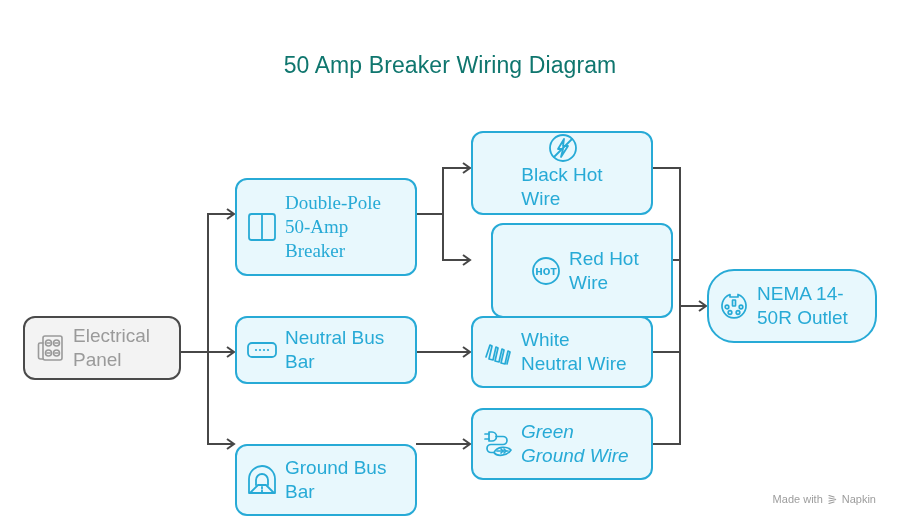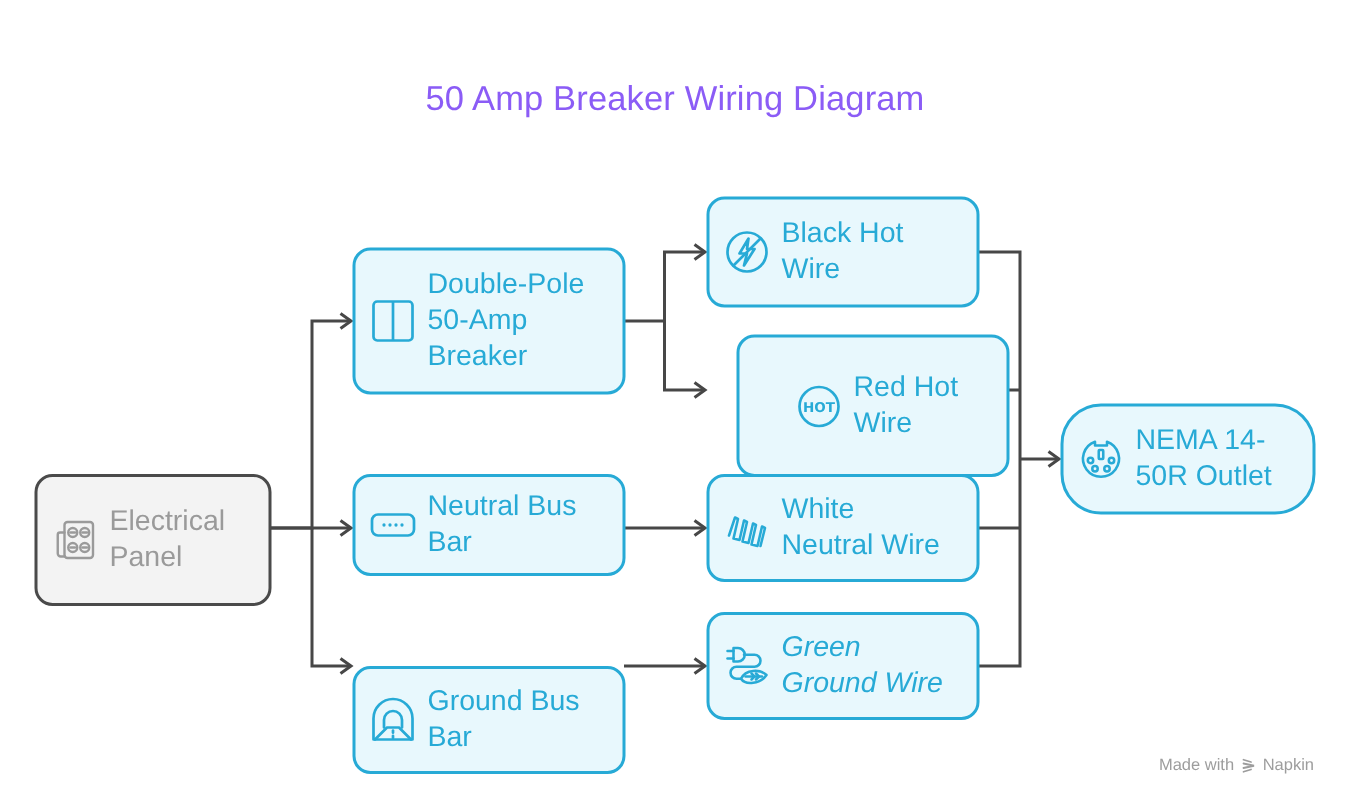--- a/index.html
+++ b/index.html
@@ -14,21 +14,21 @@
       overflow: hidden;
       font-family: "Liberation Sans", "DejaVu Sans", sans-serif;
     }
     .title {
       position: absolute;
       left: 0;
       top: 52px;
       width: 900px;
       text-align: center;
       font-size: 23px;
-      color: #8b5cf6;
+      color: #0f766e;
       letter-spacing: 0.1px;
     }
     svg.connectors {
       position: absolute;
       left: 0;
       top: 0;
       width: 900px;
       height: 528px;
     }
     .node {
@@ -64,21 +64,21 @@
     .node.gray {
       border-color: #4a4a4a;
       background: #f3f3f3;
     }
     .node.gray .label {
       color: #9a9a9a;
     }
     .watermark {
       position: absolute;
       right: 24px;
-      top: 504px;
+      top: 493px;
       font-size: 11px;
       color: #9d9d9d;
       display: flex;
       align-items: center;
       gap: 4px;
     }
     .watermark svg {
       width: 11px;
       height: 11px;
     }
@@ -107,40 +107,40 @@
     <path d="M416,444 H470" marker-end="url(#arrow)"></path>
 
     <path d="M652,168 H680 V306"></path>
     <path d="M652,260 H680"></path>
     <path d="M652,352 H680"></path>
     <path d="M652,444 H680 V306"></path>
     <path d="M680,306 H706" marker-end="url(#arrow)"></path>
   </g>
 </svg>
 
-<div class="node gray" style="left:23px; top:316px; width:158px; height:88px;">
+<div class="node gray" style="left:23px; top:316px; width:158px; height:64px;">
   <span class="icon">
     <svg viewBox="0 0 30 30" fill="none" stroke="#9a9a9a" stroke-width="1.6" stroke-linecap="round" stroke-linejoin="round">
       <rect x="8" y="3" width="19" height="24" rx="2"></rect>
       <circle cx="13.5" cy="10" r="3"></circle>
       <circle cx="21.5" cy="10" r="3"></circle>
       <circle cx="13.5" cy="20" r="3"></circle>
       <circle cx="21.5" cy="20" r="3"></circle>
       <line x1="12" y1="10" x2="15" y2="10"></line>
       <line x1="20" y1="10" x2="23" y2="10"></line>
       <line x1="12" y1="20" x2="15" y2="20"></line>
       <line x1="20" y1="20" x2="23" y2="20"></line>
       <path d="M8,10 H5 a1.5,1.5 0 0 0 -1.5,1.5 V24 a2,2 0 0 0 2,2 H8"></path>
     </svg>
   </span>
   <span class="label">Electrical
 Panel</span>
 </div>
 
-<div class="node" style="left:235px; top:165px; width:182px; height:98px;">
+<div class="node" style="left:235px; top:178px; width:182px; height:98px;font-family:Liberation Serif, serif;">
   <span class="icon">
     <svg viewBox="0 0 30 30" fill="none" stroke="#27aad6" stroke-width="1.8" stroke-linejoin="round">
       <rect x="2" y="2" width="26" height="26" rx="2.5"></rect>
       <line x1="15" y1="2" x2="15" y2="28"></line>
     </svg>
   </span>
   <span class="label">Double-Pole
 50-Amp
 Breaker</span>
 </div>
@@ -168,21 +168,21 @@
       <path d="M9,20 V15 a6,6 0 0 1 12,0 V20"></path>
       <path d="M3,28 L11,20 H19 L27,28"></path>
       <line x1="15" y1="22" x2="15" y2="23.5"></line>
       <line x1="15" y1="25.5" x2="15" y2="27"></line>
     </svg>
   </span>
   <span class="label">Ground Bus
 Bar</span>
 </div>
 
-<div class="node" style="left:471px; top:131px; width:182px; height:74px;">
+<div class="node" style="left:471px; top:131px; width:182px; height:84px;flex-direction:column;">
   <span class="icon">
     <svg viewBox="0 0 30 30" fill="none" stroke="#27aad6" stroke-width="1.8" stroke-linejoin="round" stroke-linecap="round">
       <circle cx="15" cy="15" r="13"></circle>
       <path d="M16,6 L10,16 H15 L13,24 L20,13 H15 Z"></path>
       <line x1="6" y1="24" x2="24" y2="6"></line>
     </svg>
   </span>
   <span class="label">Black Hot
 Wire</span>
 </div>

